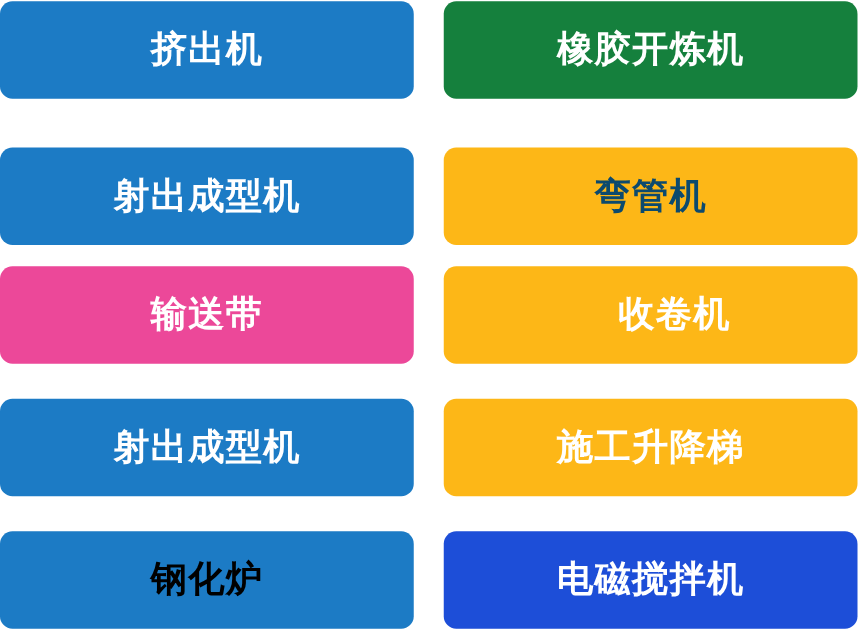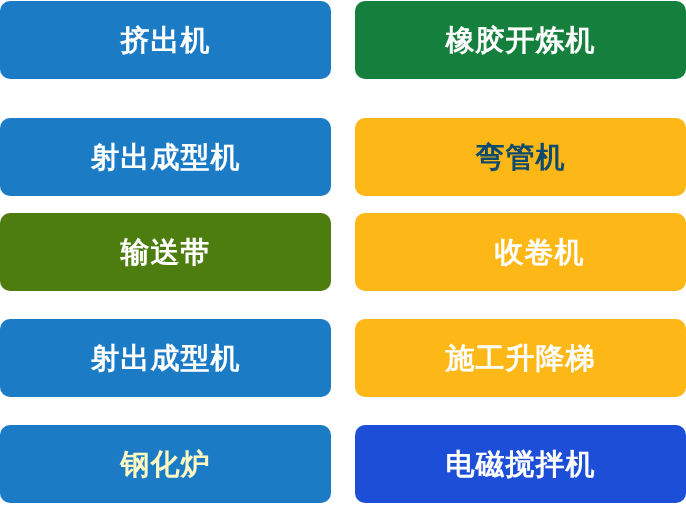--- a/index.html
+++ b/index.html
@@ -65,31 +65,31 @@
     </button>
     <button class="tag-button col-right row-0" style="background: #15803d;">
       <span class="tag-label" style="color: rgb(255, 255, 255);">橡胶开炼机</span>
     </button>
     <button class="tag-button col-left row-1" style="background: rgb(28, 123, 197);">
       <span class="tag-label" style="color: rgb(255, 255, 255);">射出成型机</span>
     </button>
     <button class="tag-button col-right row-1" style="background: rgb(253, 183, 23);">
       <span class="tag-label" style="color: #0c4a6e;">弯管机</span>
     </button>
-    <button class="tag-button col-left row-2" style="background: #4d7c0f;">
+    <button class="tag-button col-left row-2" style="background: #ec4899;">
       <span class="tag-label" style="color: rgb(255, 255, 255);">输送带</span>
     </button>
     <button class="tag-button col-right row-2" style="background: rgb(253, 183, 23); padding-left: 38px;">
       <span class="tag-label" style="color: rgb(255, 255, 255);">收卷机</span>
     </button>
     <button class="tag-button col-left row-3" style="background: rgb(28, 123, 197);">
       <span class="tag-label" style="color: rgb(255, 255, 255);">射出成型机</span>
     </button>
     <button class="tag-button col-right row-3" style="background: rgb(253, 183, 23);">
       <span class="tag-label" style="color: rgb(255, 255, 255);">施工升降梯</span>
     </button>
     <button class="tag-button col-left row-4" style="background: rgb(28, 123, 197);">
-      <span class="tag-label" style="color: #fef9c3;">钢化炉</span>
+      <span class="tag-label" style="color: #000000;">钢化炉</span>
     </button>
     <button class="tag-button col-right row-4" style="background: #1d4ed8;">
       <span class="tag-label" style="color: rgb(255, 255, 255);">电磁搅拌机</span>
     </button>
   </div>
 
 </body></html>

